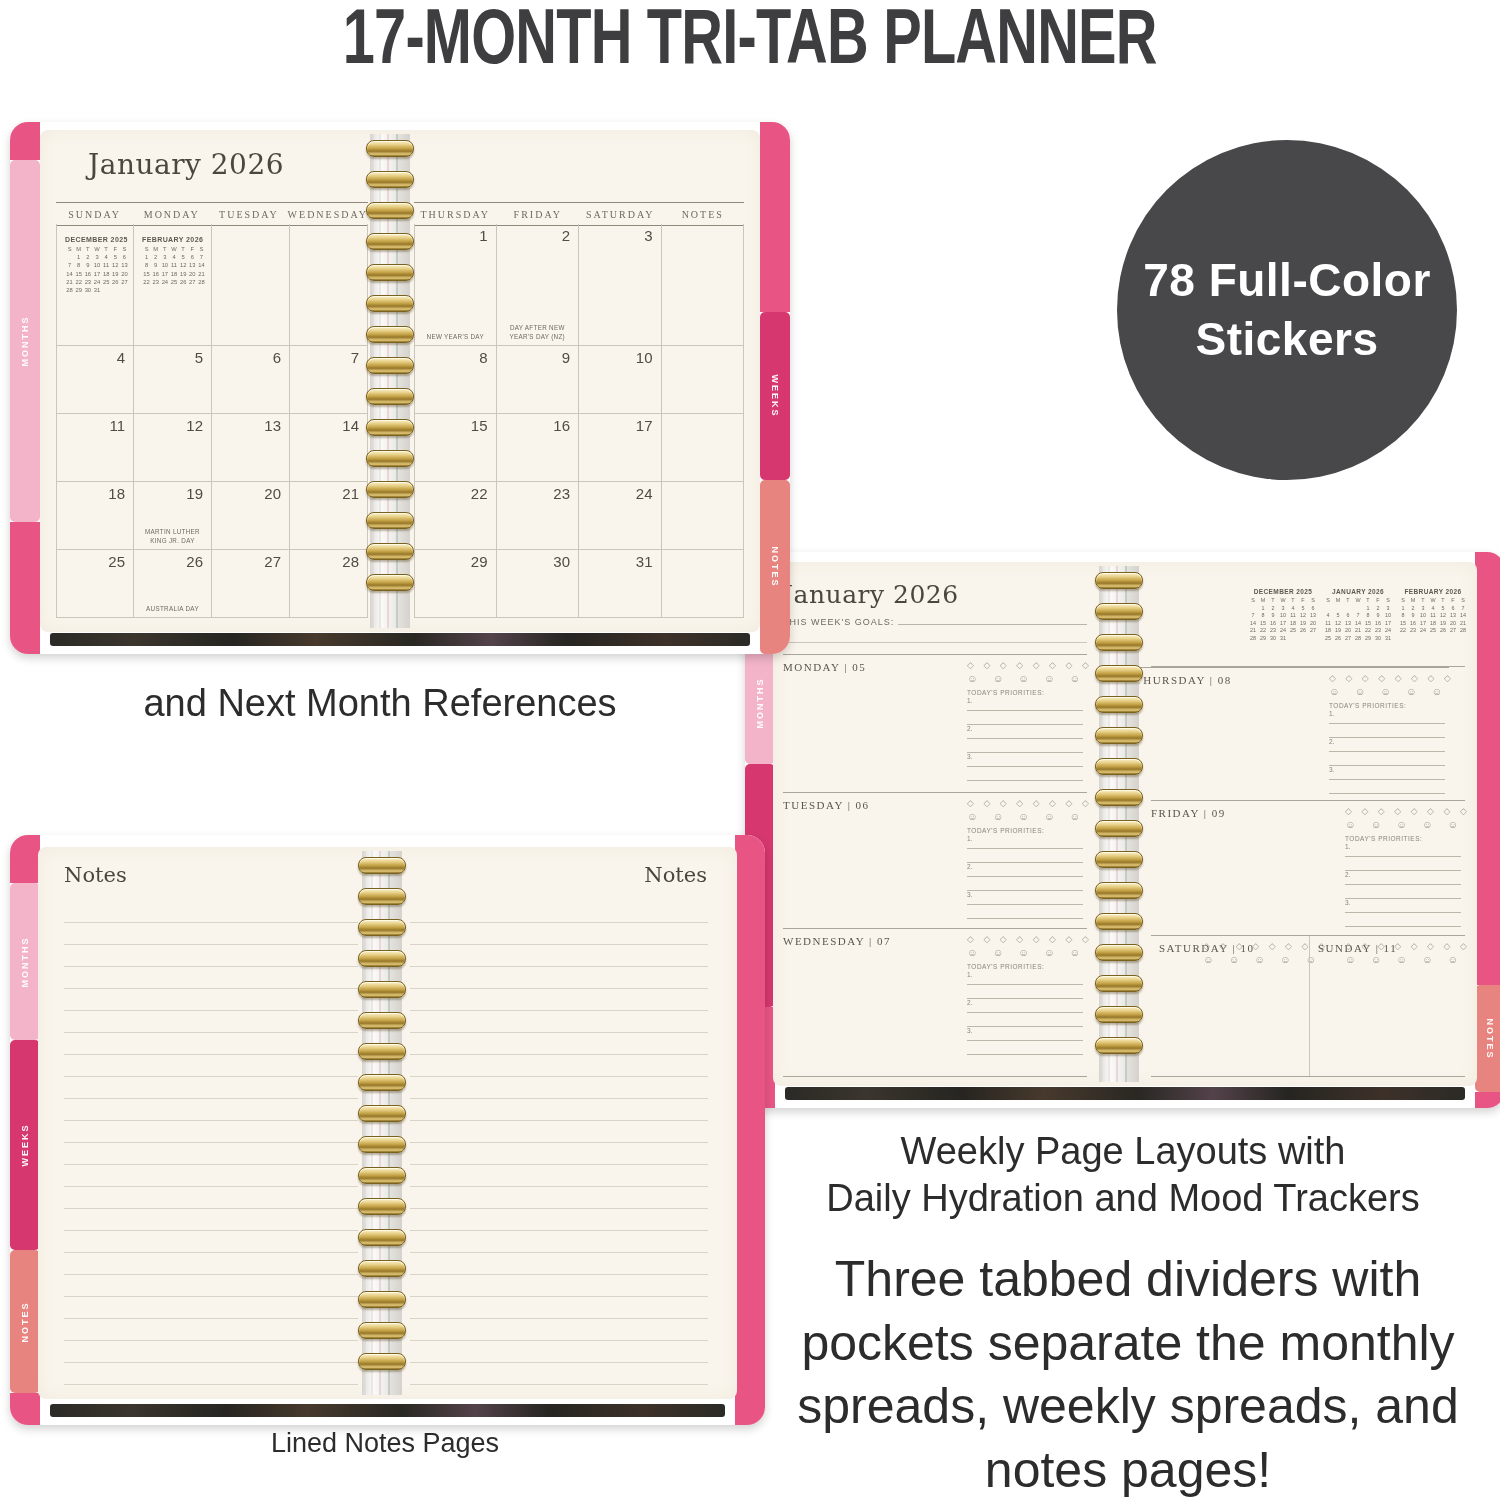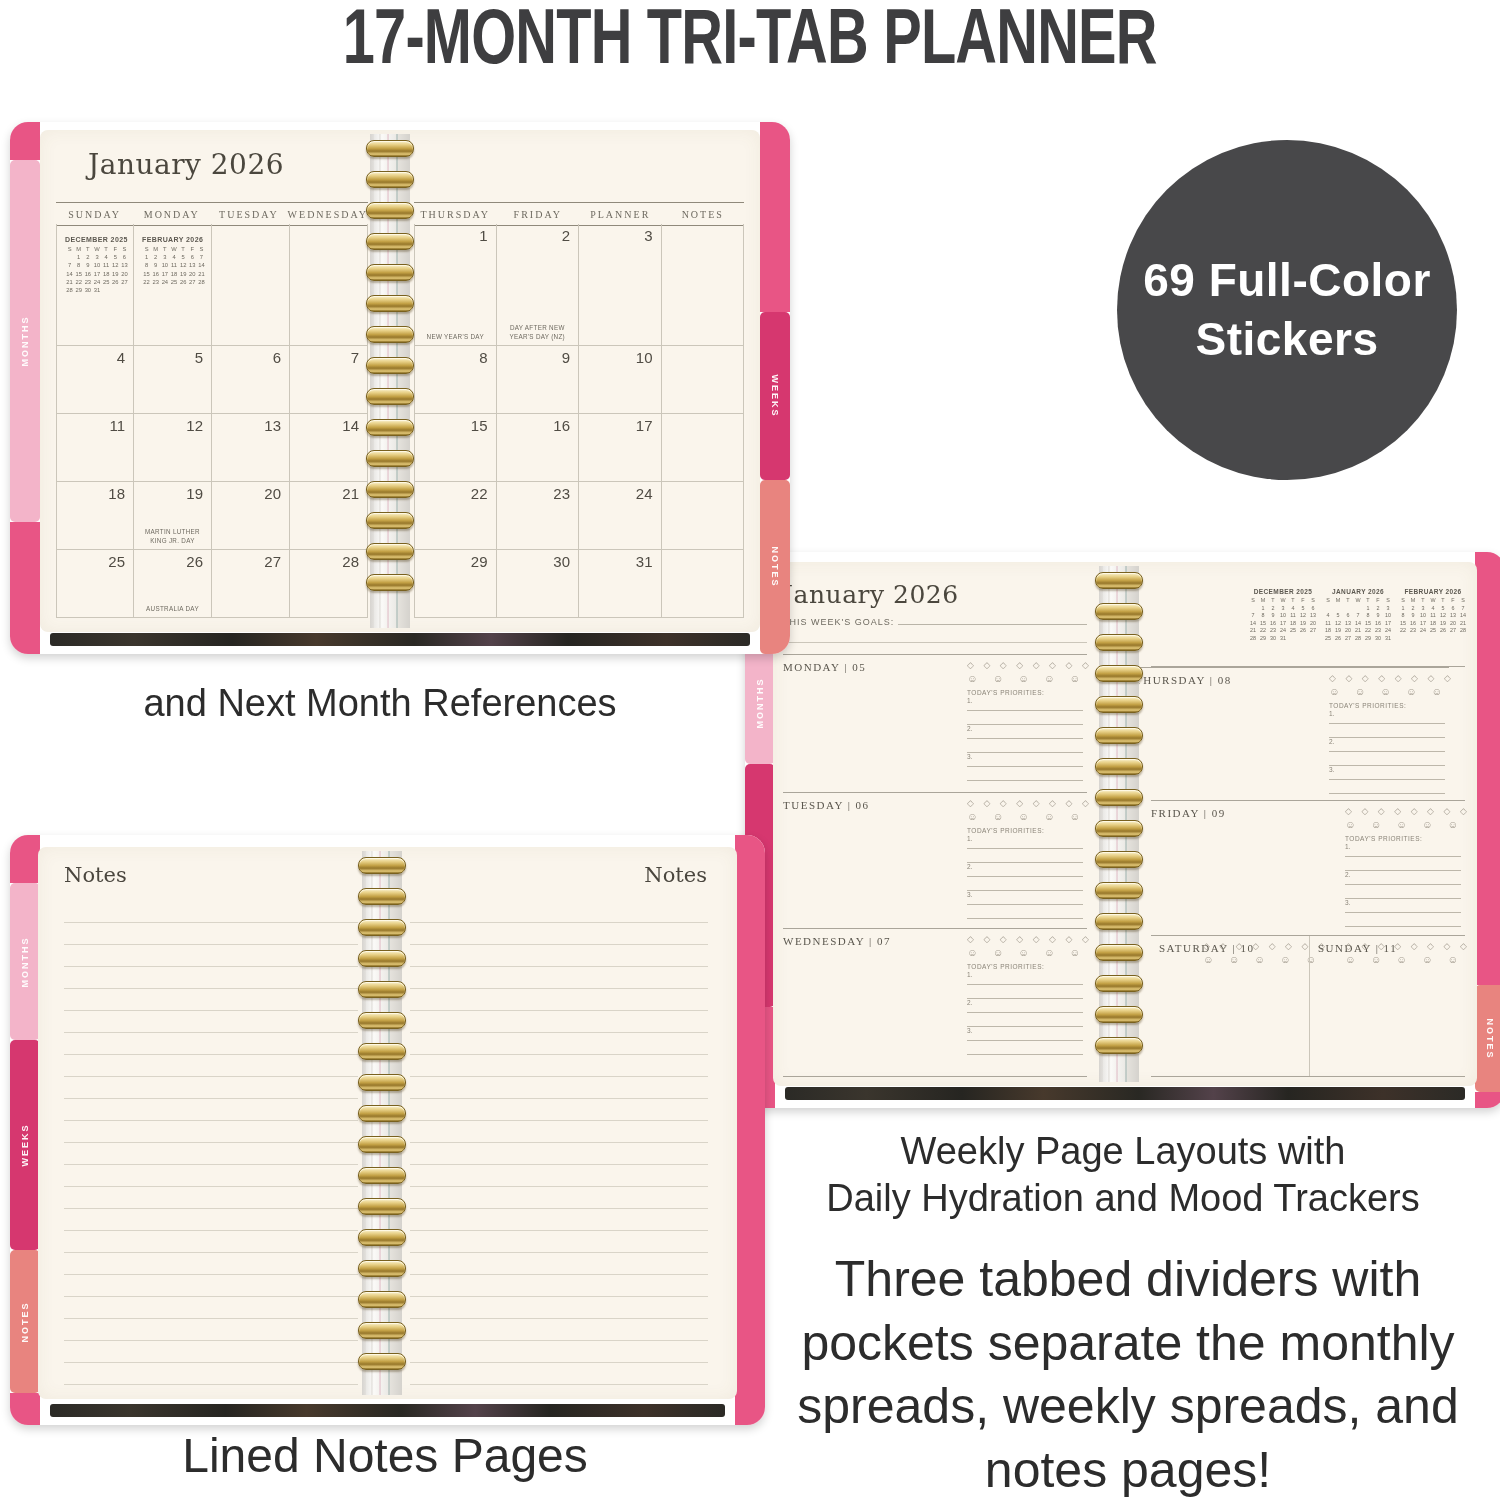--- a/index.html
+++ b/index.html
@@ -90,21 +90,21 @@
 
   
   .badge{position:absolute;left:1117px;top:140px;width:340px;height:340px;border-radius:50%;
          background:var(--badge-bg);display:flex;flex-direction:column;align-items:center;justify-content:center;z-index:2;}
   .badge div{color:#fff;font-weight:bold;font-size:46px;line-height:1.28;letter-spacing:.5px;}
   .caption{position:absolute;text-align:center;color:#2c2c2c;}
   .caption div{white-space:nowrap;}
   .cap-monthly{left:30px;top:680px;width:700px;font-size:38px;line-height:1.24;}
   .cap-weekly{left:758px;top:1128px;width:730px;font-size:38px;line-height:1.24;}
   .cap-dividers{left:758px;top:1248px;width:740px;font-size:50px;line-height:1.27;}
-  .cap-notes{left:40px;top:1428px;width:690px;font-size:48px;}
+  .cap-notes{left:40px;top:1428px;width:690px;font-size:27px;}
 </style>
 </head>
 <body>
 
 <div class="canvas">
 
   <h1 class="main-title"><span>17-MONTH TRI-TAB PLANNER</span></h1>
 
   <section class="card weekly">
     <div class="edge left">
@@ -522,21 +522,21 @@
       <div class="m-title">January 2026</div>
       <div id="mlabels-left" class="mlabels" style="left:16px;top:72px;width:312px;">
           <div class="mlabel">SUNDAY</div>
           <div class="mlabel">MONDAY</div>
           <div class="mlabel">TUESDAY</div>
           <div class="mlabel">WEDNESDAY</div>
         </div>
       <div id="mlabels-right" class="mlabels" style="left:374px;top:72px;width:330px;">
           <div class="mlabel">THURSDAY</div>
           <div class="mlabel">FRIDAY</div>
-          <div class="mlabel">PLANNER</div>
+          <div class="mlabel">SATURDAY</div>
           <div class="mlabel">NOTES</div>
         </div>
       <div id="mgrid-left" class="mgrid" style="left:16px;top:94px;width:312px;">
           <div class="mcell firstcol">
             <div class="minical">
               <div class="t">DECEMBER 2025</div>
               <div class="r">
                 <span>S</span>
                 <span>M</span>
                 <span>T</span>
@@ -764,21 +764,21 @@
           <div class="coil" style="top: 347px;"></div>
           <div class="coil" style="top: 378px;"></div>
           <div class="coil" style="top: 409px;"></div>
           <div class="coil" style="top: 440px;"></div>
         </div>
     </div>
     <div class="dark-edge"></div>
   </section>
 
   <div class="badge">
-    <div>69 Full-Color</div>
+    <div>78 Full-Color</div>
     <div>Stickers</div>
   </div>
 
   <div class="caption cap-monthly">
     <div>and Next Month References</div>
   </div>
   <div class="caption cap-weekly">
     <div>Weekly Page Layouts with</div>
     <div>Daily Hydration and Mood Trackers</div>
   </div>

